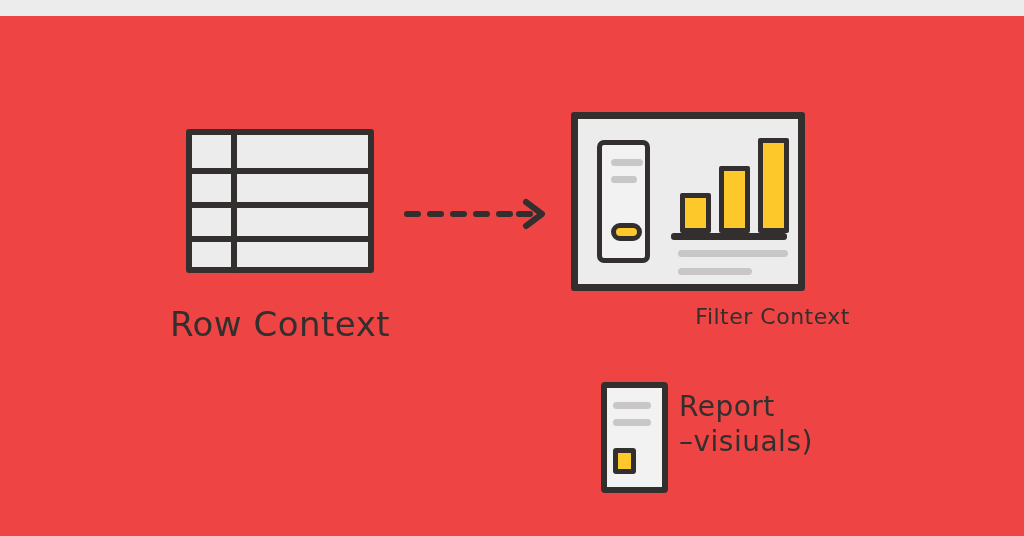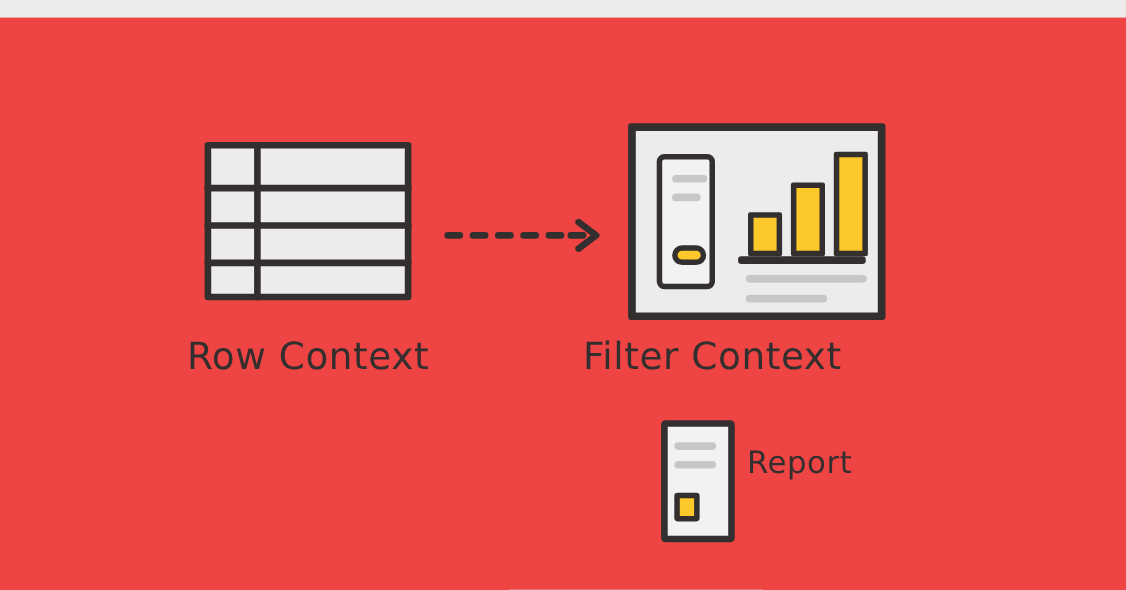--- a/index.html
+++ b/index.html
@@ -167,26 +167,26 @@
     left: 120px;
     top: 288px;
     width: 320px;
     text-align: center;
     font-size: 34px;
   }
   #filter-context-label {
     left: 530px;
     top: 288px;
     width: 320px;
-    text-align: left;
-    font-size: 34px;
+    text-align: right;
+    font-size: 22px;
   }
   #legend-text {
     left: 679px;
-    top: 387px;
+    top: 373px;
     font-size: 28px;
     line-height: 35px;
   }
   #legend-text div { white-space: nowrap; }
 </style>
 </head>
 <body>
 
 <div id="canvas">
 
@@ -236,15 +236,16 @@
 
   <div class="abs" id="legend-card">
     <div class="legend-card-outline"></div>
     <div class="gray-line" style="left:12px; top:20px; width:38px; height:7px;"></div>
     <div class="gray-line" style="left:12px; top:37px; width:38px; height:7px;"></div>
     <div class="legend-square" style="left:12px; top:66px; width:23px; height:26px;"></div>
   </div>
 
   <div class="abs handwritten" id="legend-text">
     <div>Report</div>
+    <div>–visiuals)</div>
   </div>
 
 </div>
 
 </body></html>

